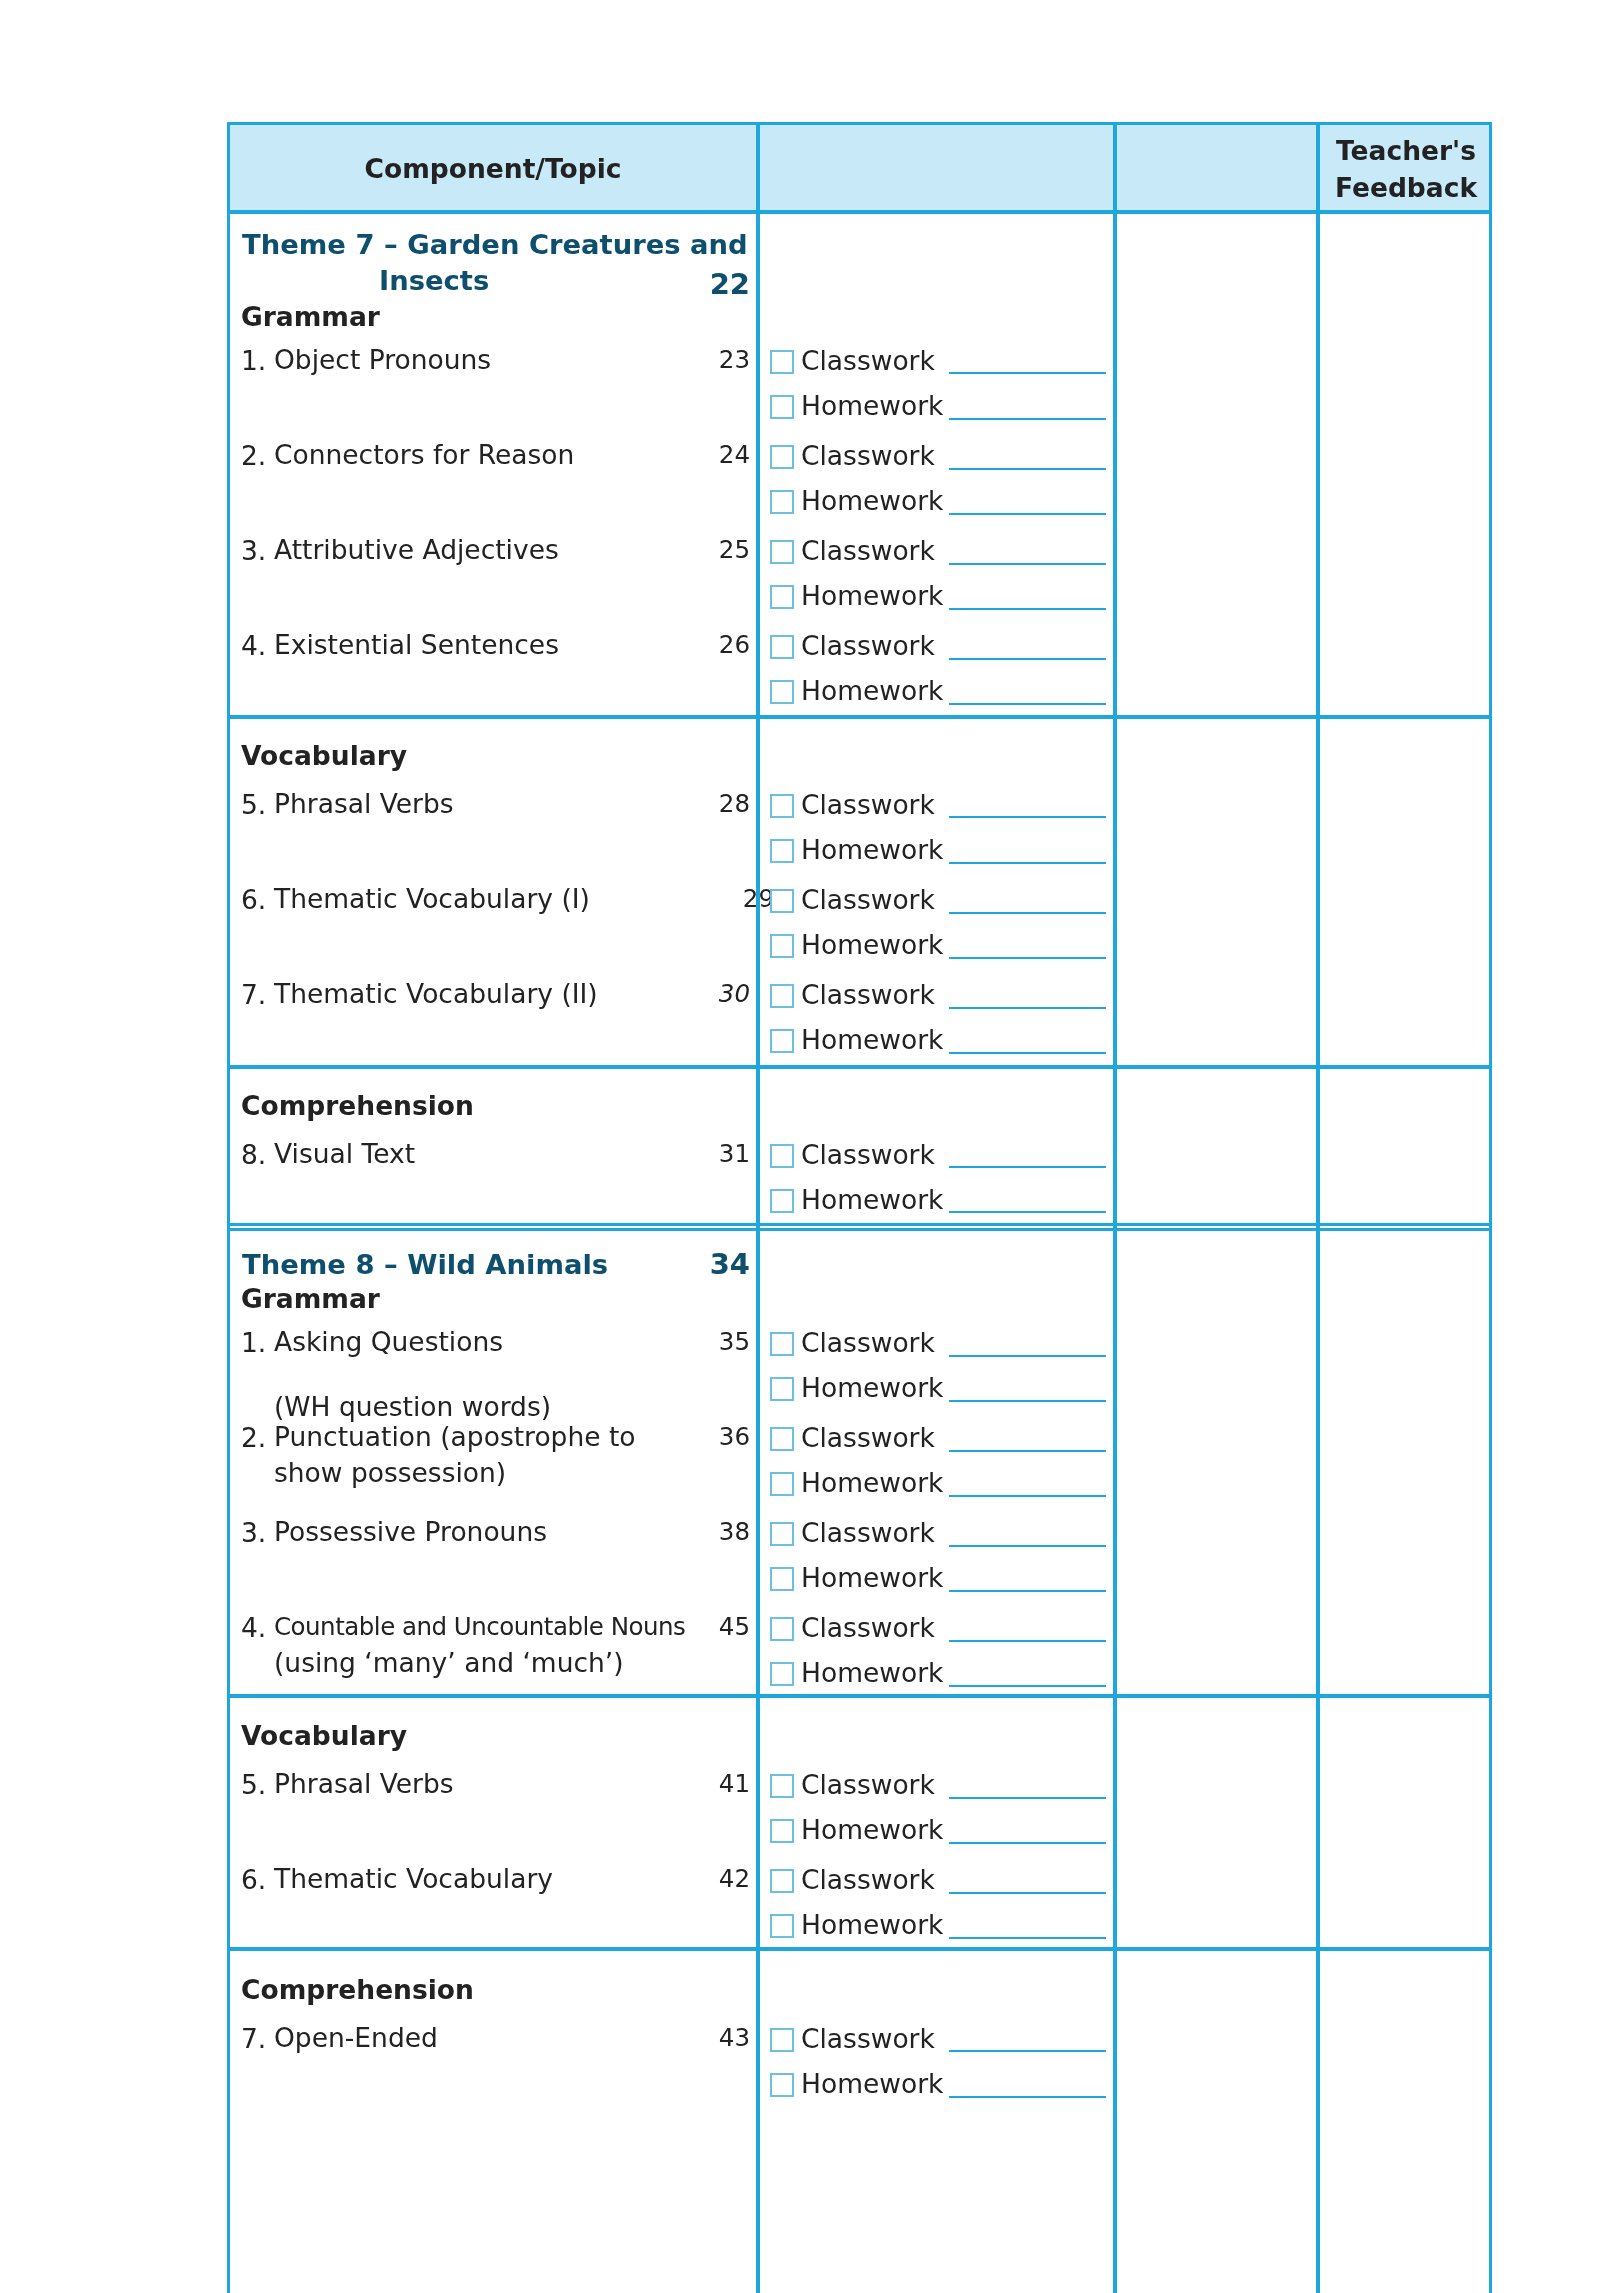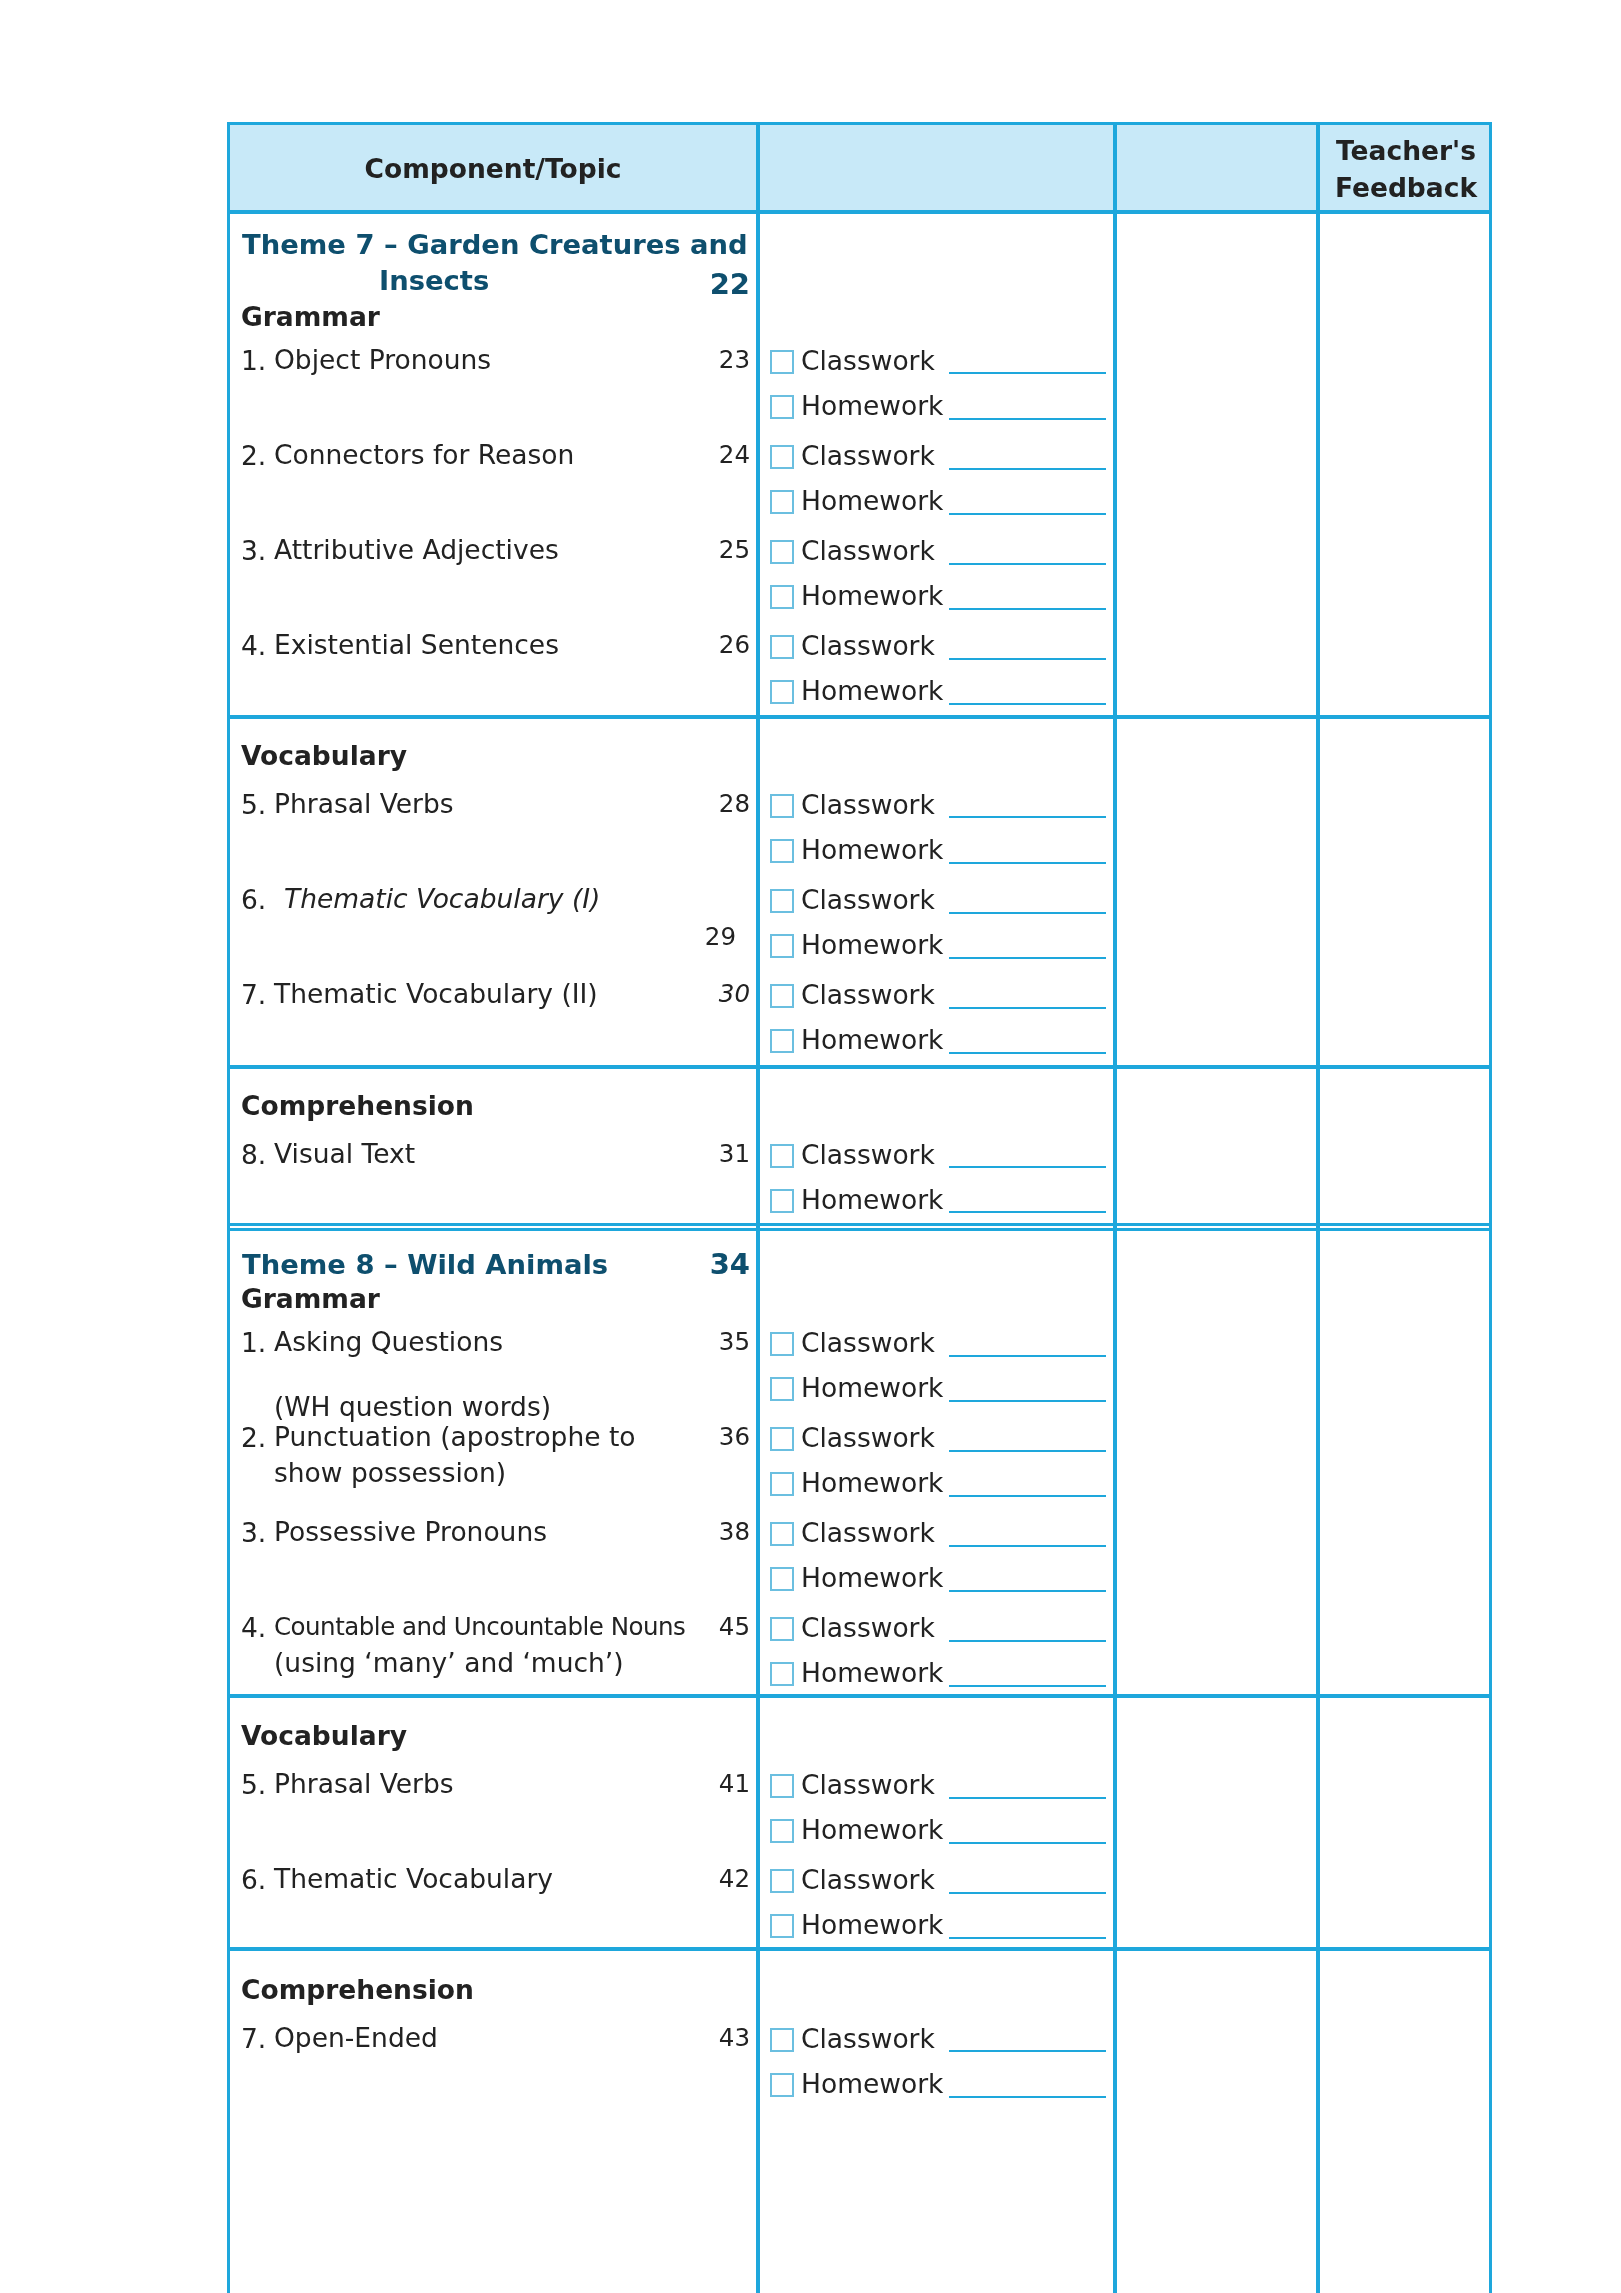--- a/index.html
+++ b/index.html
@@ -77,22 +77,22 @@
   </div>
 
   <div class="abs section-label" style="left:241px;top:740px;">Vocabulary</div>
   <div>
     <div class="abs item-num" style="left:241px;top:789px;">5.</div>
     <div class="abs item-text" style="left:274px;top:786px;">Phrasal Verbs</div>
     <div class="abs item-page" style="left:691px;top:789px;">28</div>
   </div>
   <div>
     <div class="abs item-num" style="left:241px;top:884px;">6.</div>
-    <div class="abs item-text" style="left:284px;top:881px;font-style:italic;">Thematic Vocabulary (I)</div>
-    <div class="abs item-page" style="left:677px;top:884px;margin-top:38px;">29</div>
+    <div class="abs item-text" style="left:274px;top:881px;">Thematic Vocabulary (I)</div>
+    <div class="abs item-page" style="left:715px;top:884px;">29</div>
   </div>
   <div>
     <div class="abs item-num" style="left:241px;top:979px;">7.</div>
     <div class="abs item-text" style="left:274px;top:976px;">Thematic Vocabulary (II)</div>
     <div class="abs item-page" style="left:691px;top:979px;font-style:italic;">30</div>
   </div>
 
   <div class="abs section-label" style="left:241px;top:1090px;">Comprehension</div>
   <div>
     <div class="abs item-num" style="left:241px;top:1139px;">8.</div>

